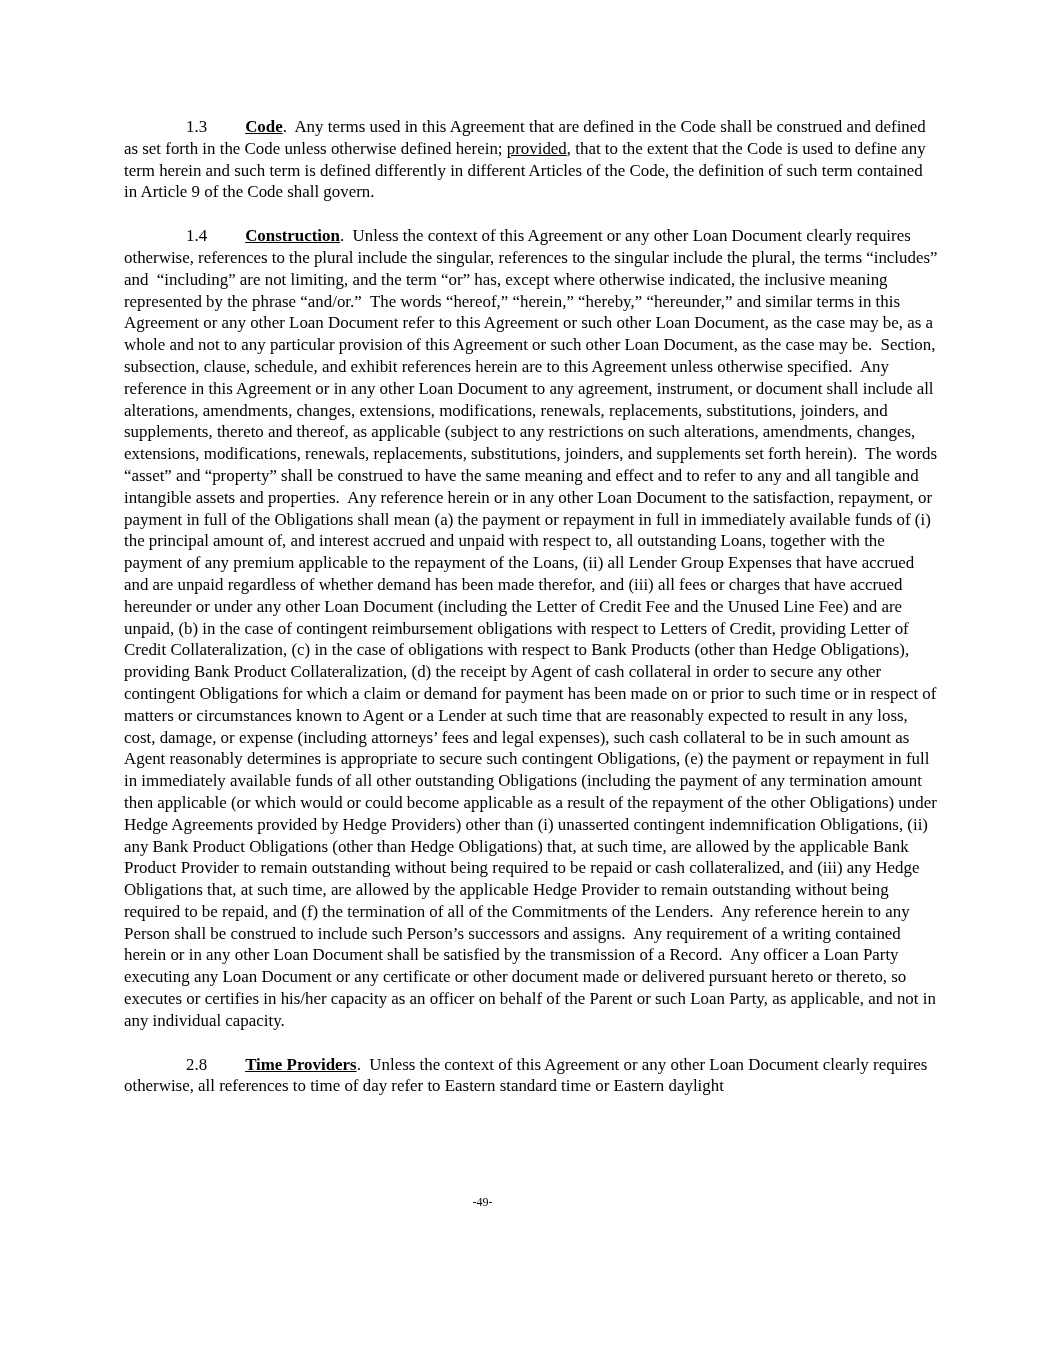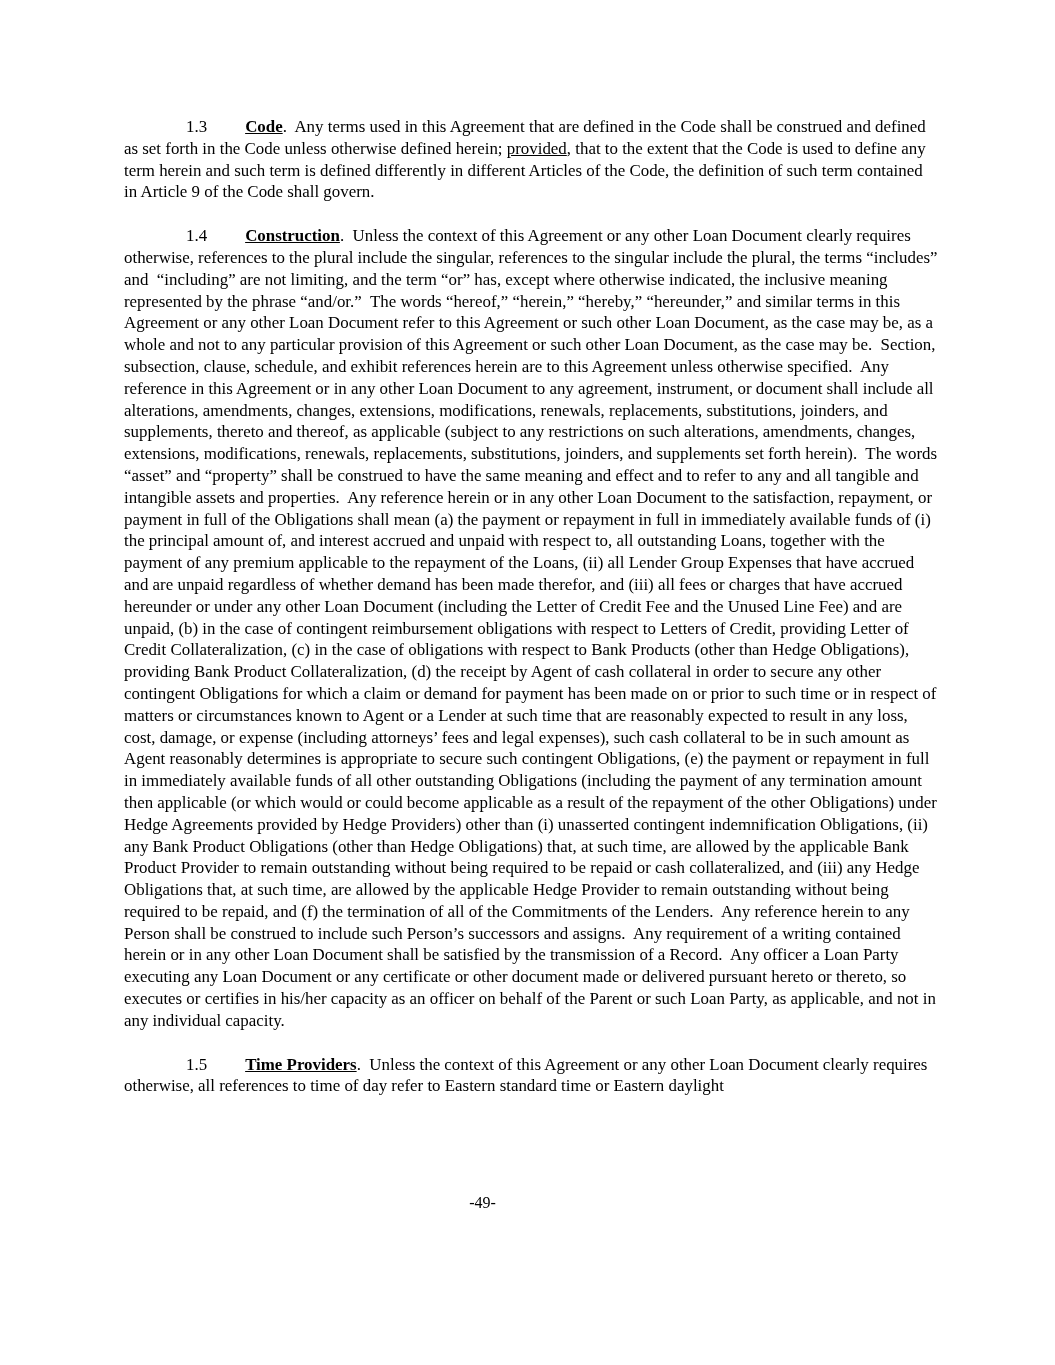--- a/index.html
+++ b/index.html
@@ -39,27 +39,27 @@
   }
   .seg-plain { text-decoration: none; }
   .seg-underline { text-decoration: underline; }
   .footer {
     position: absolute;
     top: 1192px;
     left: 0;
     width: 965px;
     text-align: center;
     font-family: "Liberation Serif", serif;
-    font-size: 16px;
+    font-size: 12px;
     color: #000000;
   }
 </style>
 </head>
 <body>
 
 <div class="page">
   <div>
       <p class="para"><span class="sec-num">1.3</span><span class="tab"></span><span class="sec-heading">Code</span><span class="seg-plain">.  Any terms used in this Agreement that are defined in the Code shall be construed and defined as set forth in the Code unless otherwise defined herein; </span><span class="seg-underline">provided</span><span class="seg-plain">, that to the extent that the Code is used to define any term herein and such term is defined differently in different Articles of the Code, the definition of such term contained in Article 9 of the Code shall govern.</span></p>
       <p class="para"><span class="sec-num">1.4</span><span class="tab"></span><span class="sec-heading">Construction</span><span class="seg-plain">.  Unless the context of this Agreement or any other Loan Document clearly requires otherwise, references to the plural include the singular, references to the singular include the plural, the terms “includes” and  “including” are not limiting, and the term “or” has, except where otherwise indicated, the inclusive meaning represented by the phrase “and/or.”  The words “hereof,” “herein,” “hereby,” “hereunder,” and similar terms in this Agreement or any other Loan Document refer to this Agreement or such other Loan Document, as the case may be, as a whole and not to any particular provision of this Agreement or such other Loan Document, as the case may be.  Section, subsection, clause, schedule, and exhibit references herein are to this Agreement unless otherwise specified.  Any reference in this Agreement or in any other Loan Document to any agreement, instrument, or document shall include all alterations, amendments, changes, extensions, modifications, renewals, replacements, substitutions, joinders, and supplements, thereto and thereof, as applicable (subject to any restrictions on such alterations, amendments, changes, extensions, modifications, renewals, replacements, substitutions, joinders, and supplements set forth herein).  The words “asset” and “property” shall be construed to have the same meaning and effect and to refer to any and all tangible and intangible assets and properties.  Any reference herein or in any other Loan Document to the satisfaction, repayment, or payment in full of the Obligations shall mean (a) the payment or repayment in full in immediately available funds of (i) the principal amount of, and interest accrued and unpaid with respect to, all outstanding Loans, together with the payment of any premium applicable to the repayment of the Loans, (ii) all Lender Group Expenses that have accrued and are unpaid regardless of whether demand has been made therefor, and (iii) all fees or charges that have accrued hereunder or under any other Loan Document (including the Letter of Credit Fee and the Unused Line Fee) and are unpaid, (b) in the case of contingent reimbursement obligations with respect to Letters of Credit, providing Letter of Credit Collateralization, (c) in the case of obligations with respect to Bank Products (other than Hedge Obligations), providing Bank Product Collateralization, (d) the receipt by Agent of cash collateral in order to secure any other contingent Obligations for which a claim or demand for payment has been made on or prior to such time or in respect of matters or circumstances known to Agent or a Lender at such time that are reasonably expected to result in any loss, cost, damage, or expense (including attorneys’ fees and legal expenses), such cash collateral to be in such amount as Agent reasonably determines is appropriate to secure such contingent Obligations, (e) the payment or repayment in full in immediately available funds of all other outstanding Obligations (including the payment of any termination amount then applicable (or which would or could become applicable as a result of the repayment of the other Obligations) under Hedge Agreements provided by Hedge Providers) other than (i) unasserted contingent indemnification Obligations, (ii) any Bank Product Obligations (other than Hedge Obligations) that, at such time, are allowed by the applicable Bank Product Provider to remain outstanding without being required to be repaid or cash collateralized, and (iii) any Hedge Obligations that, at such time, are allowed by the applicable Hedge Provider to remain outstanding without being required to be repaid, and (f) the termination of all of the Commitments of the Lenders.  Any reference herein to any Person shall be construed to include such Person’s successors and assigns.  Any requirement of a writing contained herein or in any other Loan Document shall be satisfied by the transmission of a Record.  Any officer a Loan Party executing any Loan Document or any certificate or other document made or delivered pursuant hereto or thereto, so executes or certifies in his/her capacity as an officer on behalf of the Parent or such Loan Party, as applicable, and not in any individual capacity.</span></p>
-      <p class="para"><span class="sec-num">1.5</span><span class="tab"></span><span class="sec-heading">Time Providers</span><span class="seg-plain">.  Unless the context of this Agreement or any other Loan Document clearly requires otherwise, all references to time of day refer to Eastern standard time or Eastern daylight</span></p>
+      <p class="para"><span class="sec-num">2.8</span><span class="tab"></span><span class="sec-heading">Time Providers</span><span class="seg-plain">.  Unless the context of this Agreement or any other Loan Document clearly requires otherwise, all references to time of day refer to Eastern standard time or Eastern daylight</span></p>
     </div>
   <div class="footer">-49-</div>
 </div>
 
 </body></html>

